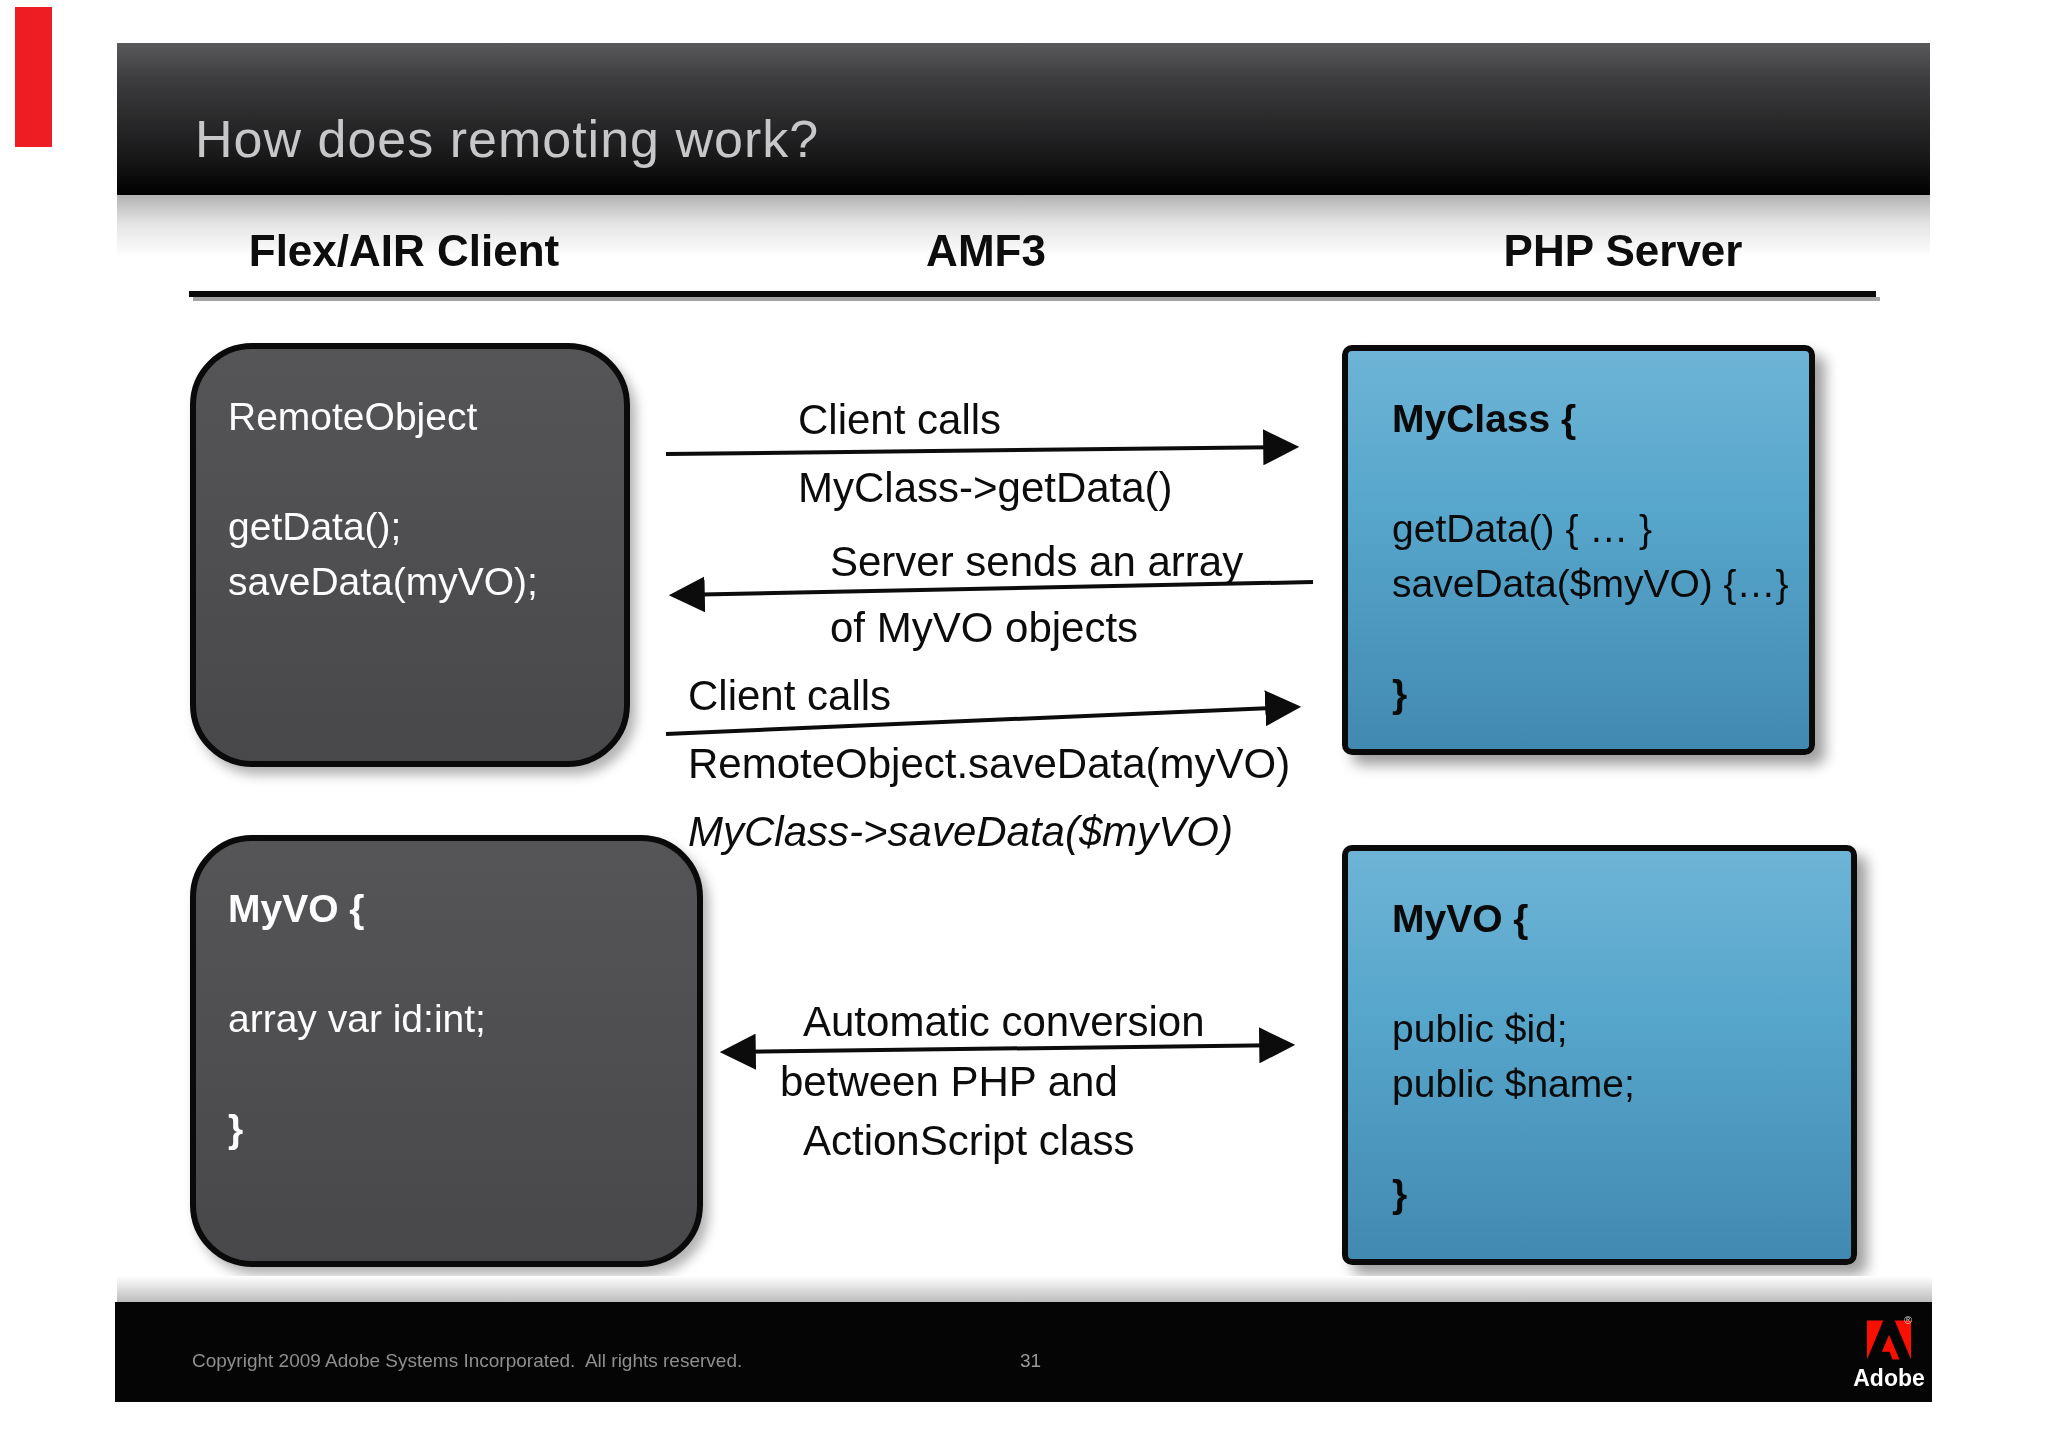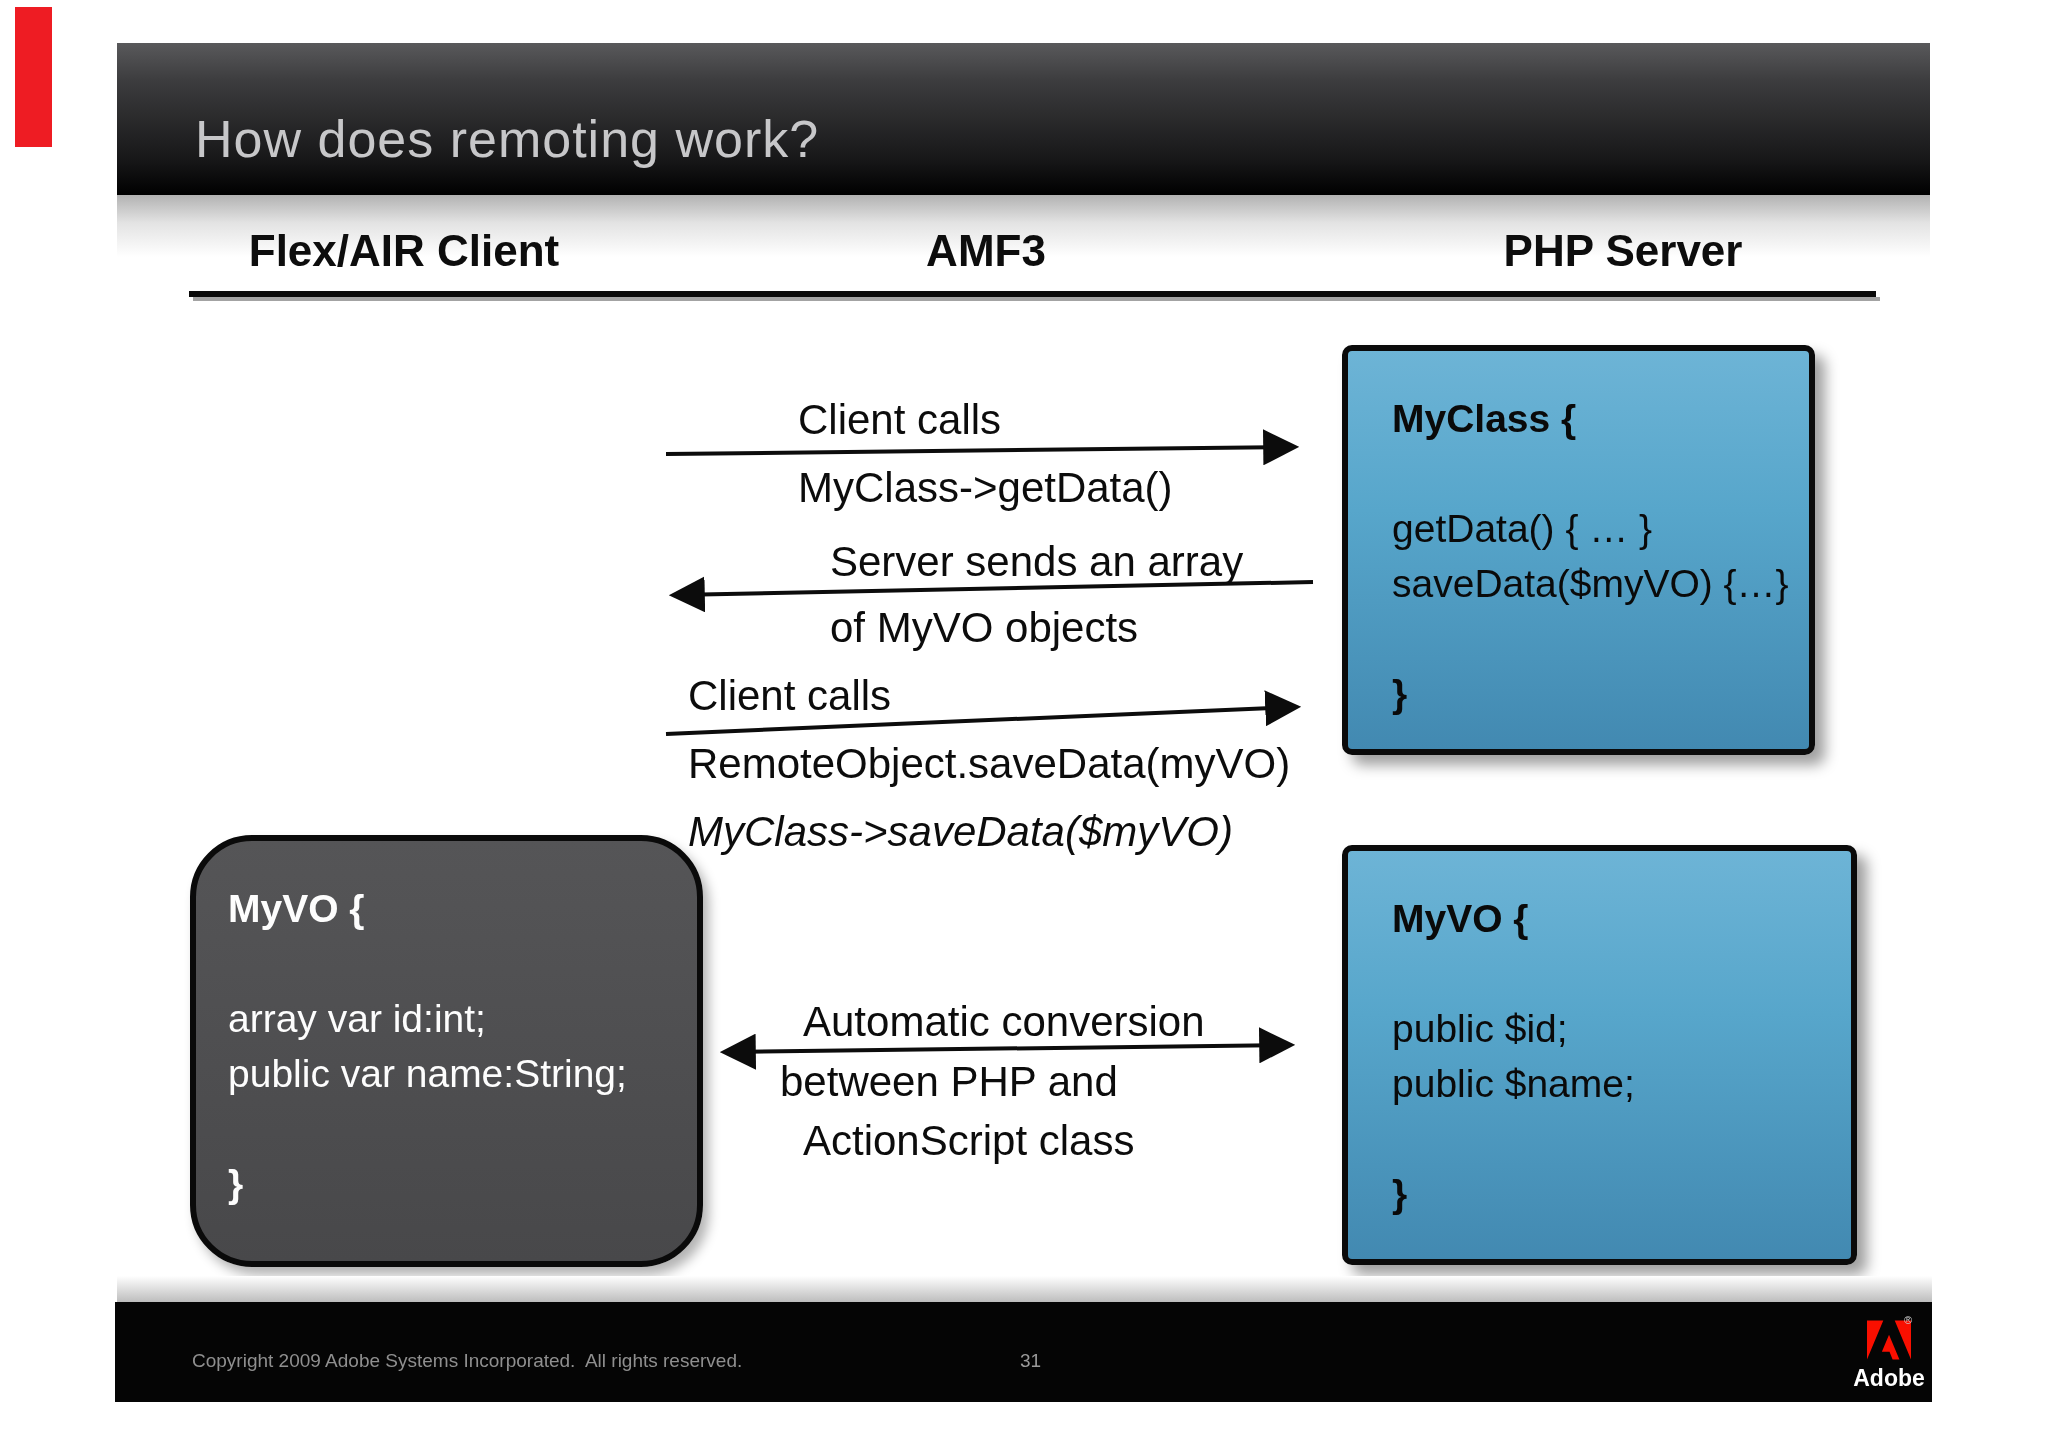--- a/index.html
+++ b/index.html
@@ -68,33 +68,38 @@
     <div class="title-text">How does remoting work?</div>
   </div>
   <div class="title-reflection"></div>
 
   <div class="col-header" style="left:404px;">Flex/AIR Client</div>
   <div class="col-header" style="left:986px;">AMF3</div>
   <div class="col-header" style="left:1623px;">PHP Server</div>
   <div class="rule"></div>
   <div class="rule-shadow"></div>
 
+  <div id="box-remote" class="box dark">
+      <div class="code-line">RemoteObject</div>
+      <div class="code-line">&nbsp;</div>
+      <div class="code-line">getData();</div>
+      <div class="code-line">saveData(myVO);</div>
+    </div>
   <div id="box-myclass" class="box blue">
       <div class="code-line bold">MyClass {</div>
       <div class="code-line">&nbsp;</div>
       <div class="code-line">getData() { … }</div>
       <div class="code-line">saveData($myVO) {…}</div>
       <div class="code-line">&nbsp;</div>
       <div class="code-line bold">}</div>
     </div>
   <div id="box-myvo-as" class="box dark">
       <div class="code-line bold">MyVO {</div>
       <div class="code-line">&nbsp;</div>
       <div class="code-line">array var id:int;</div>
-      <div class="code-line">public var name:String;</div>
       <div class="code-line">&nbsp;</div>
       <div class="code-line bold">}</div>
     </div>
   <div id="box-myvo-php" class="box blue">
       <div class="code-line bold">MyVO {</div>
       <div class="code-line">&nbsp;</div>
       <div class="code-line">public $id;</div>
       <div class="code-line">public $name;</div>
       <div class="code-line">&nbsp;</div>
       <div class="code-line bold">}</div>

